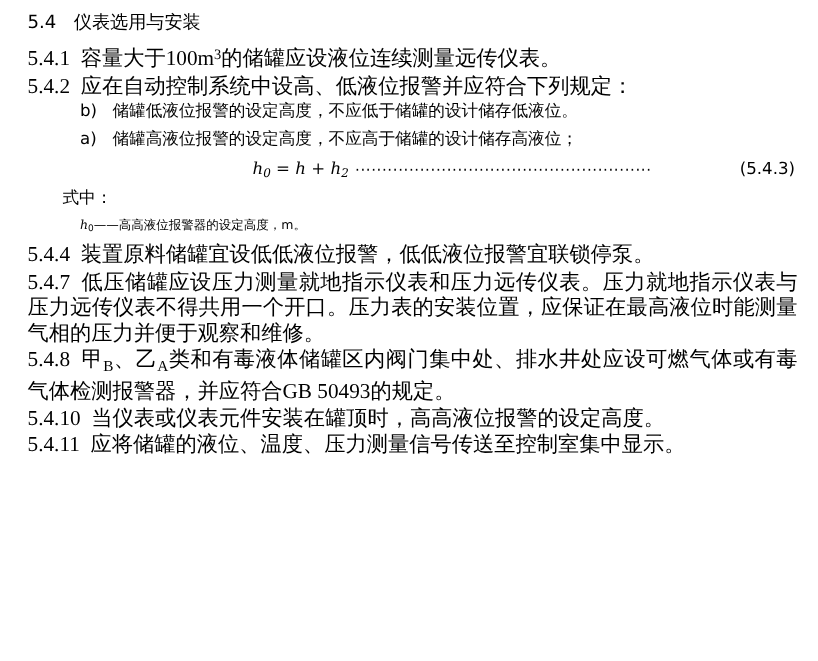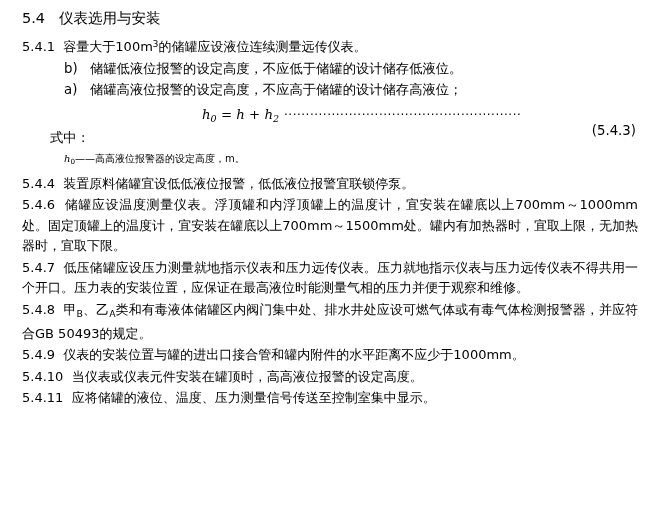--- a/index.html
+++ b/index.html
@@ -26,25 +26,26 @@
     font-size: 14.5px;
     line-height: 20px;
     margin: 0 0 6px 0;
     white-space: nowrap;
   }
   .sec-title .num {
     display: inline-block;
     margin-right: 14px;
   }
   .clause {
-    font-size: 13px;
+    font-size: 17px;
     line-height: 20.5px;
     text-align: justify;
     text-justify: inter-ideograph;
     margin: 0 0 1px 0;
+    font-family: Liberation Serif, serif;
   }
   .clause .lbl {
     white-space: nowrap;
   }
   .sub {
     font-size: 13.3px;
     line-height: 20.5px;
     margin: 0 0 1px 0;
     padding-left: 42px;
     text-align: justify;
@@ -72,21 +73,21 @@
   .dots {
     position: absolute;
     left: 262px;
     top: 0;
     font-size: 12px;
     letter-spacing: 0.5px;
   }
   .fnum {
     position: absolute;
     right: 2px;
-    top: 16px;
+    top: 0;
     font-size: 13.3px;
   }
   .where {
     font-size: 13.3px;
     line-height: 20.5px;
     padding-left: 28px;
     margin: 0 0 1px 0;
   }
   .where-def {
     font-size: 10px;
@@ -113,20 +114,23 @@
 <div id="page">
 
   <div class="sec-title">
     <span class="num">5.4</span><span>仪表选用与安装</span>
   </div>
 
   <p class="clause">
     <span class="lbl">5.4.1</span>&nbsp;&nbsp;容量大于100m<sup>3</sup>的储罐应设液位连续测量远传仪表。
   </p>
 
+  <p class="clause">
+    <span class="lbl">5.4.2</span>&nbsp;&nbsp;应在自动控制系统中设高、低液位报警并应符合下列规定：
+  </p>
 
   <p class="sub">
     <span class="lbl">b)</span><span>储罐低液位报警的设定高度，不应低于储罐的设计储存低液位。</span>
   </p>
 
   <p class="sub">
     <span class="lbl">a)</span><span>储罐高液位报警的设定高度，不应高于储罐的设计储存高液位；</span>
   </p>
 
 
@@ -140,35 +144,29 @@
 
   <p class="where-def">
     <span class="it">h</span><sub>0</sub>——高高液位报警器的设定高度，m。
   </p>
 
   <p class="clause">
     <span class="lbl">5.4.4</span>&nbsp;&nbsp;<span>装置原料储罐宜设低低液位报警，低低液位报警宜联锁停泵。</span>
   </p>
 
 
-  <p class="clause">
-    <span class="lbl">5.4.6</span>&nbsp;&nbsp;<span>储罐应设温度测量仪表。浮顶罐和内浮顶罐上的温度计，宜安装在罐底以上700mm～1000mm处。固定顶罐上的温度计，宜安装在罐底以上700mm～1500mm处。罐内有加热器时，宜取上限，无加热器时，宜取下限。</span>
-  </p>
 
   <p class="clause">
     <span class="lbl">5.4.7</span>&nbsp;&nbsp;<span>低压储罐应设压力测量就地指示仪表和压力远传仪表。压力就地指示仪表与压力远传仪表不得共用一个开口。压力表的安装位置，应保证在最高液位时能测量气相的压力并便于观察和维修。</span>
   </p>
 
   <p class="clause">
     <span class="lbl">5.4.8</span>&nbsp;&nbsp;甲<sub>B</sub>、乙<sub>A</sub>类和有毒液体储罐区内阀门集中处、排水井处应设可燃气体或有毒气体检测报警器，并应符合GB 50493的规定。
   </p>
 
-  <p class="clause">
-    <span class="lbl">5.4.9</span>&nbsp;&nbsp;<span>仪表的安装位置与罐的进出口接合管和罐内附件的水平距离不应少于1000mm。</span>
-  </p>
 
   <p class="clause">
     <span class="lbl">5.4.10</span>&nbsp;&nbsp;<span>当仪表或仪表元件安装在罐顶时，高高液位报警的设定高度。</span>
   </p>
 
   <p class="clause">
     <span class="lbl">5.4.11</span>&nbsp;&nbsp;<span>应将储罐的液位、温度、压力测量信号传送至控制室集中显示。</span>
   </p>
 
 </div>

